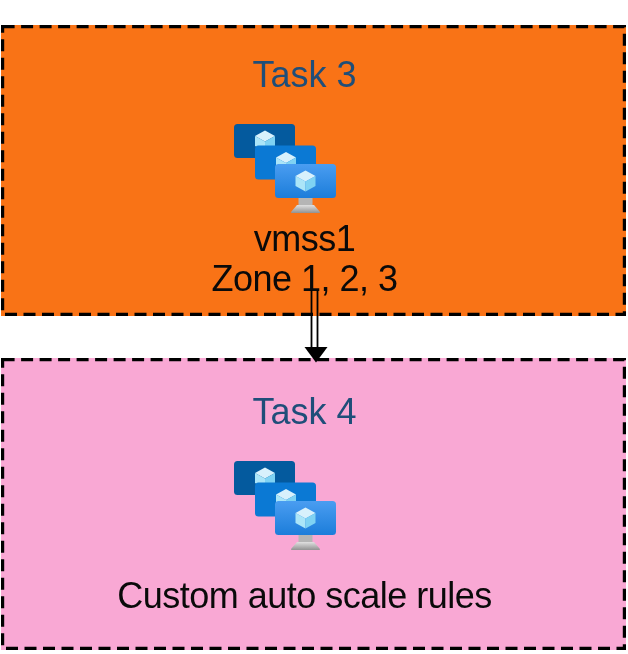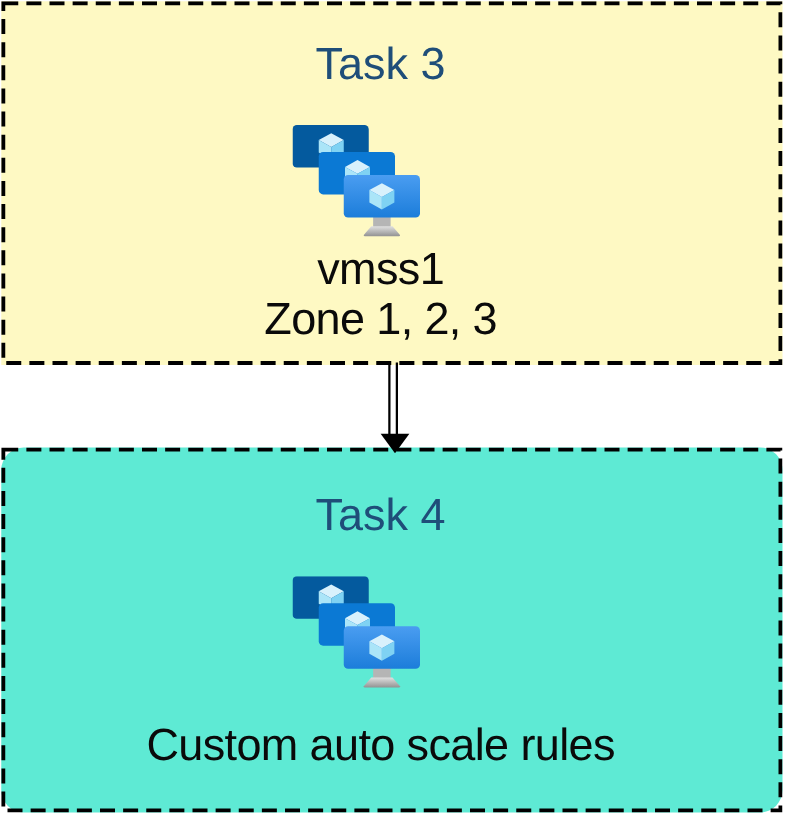--- a/index.html
+++ b/index.html
@@ -50,41 +50,41 @@
         <rect x="21" y="21.5" width="61" height="34" rx="3.5" fill="#0b79d4"></rect>
         <use href="#cube-def" x="42" y="28"></use>
         <rect x="64.5" y="72" width="14" height="11" fill="#b5b5b5"></rect>
         <path d="M63,81 L80,81 L86,88 Q86.3,89 85,89 L58,89 Q56.7,89 57,88 Z" fill="url(#standGrad)"></path>
         <rect x="41" y="40" width="61" height="34" rx="3.5" fill="url(#frontGrad)"></rect>
         <use href="#cube-def" x="61.5" y="46.5"></use>
       </symbol>
     </defs>
   </svg>
 
-  <section class="task-box box-top" style="background: #fef9c3;">
+  <section class="task-box box-top" style="background: #f97316; margin-top: 24px;">
     <svg class="box-border" width="625" height="291" viewBox="0 0 625 291">
       <rect x="1.6" y="1.6" width="621.8" height="287.8" fill="none" stroke-width="3.2" stroke-dasharray="12 6.5" stroke="#000000"></rect>
     </svg>
     <h2 class="task-title" style="color: rgb(31, 78, 121);">Task 3</h2>
     <svg class="vmss-icon" viewBox="0 0 102 90">
       <use href="#vmss-icon-def"></use>
     </svg>
     <div class="caption" style="color: rgb(10, 10, 10);">
       <div>vmss1</div>
       <div>Zone 1, 2, 3</div>
     </div>
   </section>
 
   <svg class="connector" width="42" height="76" viewBox="0 0 42 76">
     <line x1="17.5" y1="2" x2="17.5" y2="60" stroke-width="1.8" stroke="#000000"></line>
     <line x1="23.5" y1="2" x2="23.5" y2="60" stroke-width="1.8" stroke="#000000"></line>
     <polygon points="10.5,59 33.5,59 22,74.5" fill="#000000"></polygon>
   </svg>
 
-  <section class="task-box box-bottom" style="background: #5eead4; border-radius: 18px;">
+  <section class="task-box box-bottom" style="background: #f9a8d4;">
     <svg class="box-border" width="625" height="292" viewBox="0 0 625 292">
       <rect x="1.6" y="1.6" width="621.8" height="288.8" fill="none" stroke-width="3.2" stroke-dasharray="12 6.5" stroke="#000000"></rect>
     </svg>
     <h2 class="task-title" style="color: rgb(31, 78, 121);">Task 4</h2>
     <svg class="vmss-icon" viewBox="0 0 102 90">
       <use href="#vmss-icon-def"></use>
     </svg>
     <div class="caption" style="color: rgb(10, 10, 10);">
       <div>Custom auto scale rules</div>
     </div>

